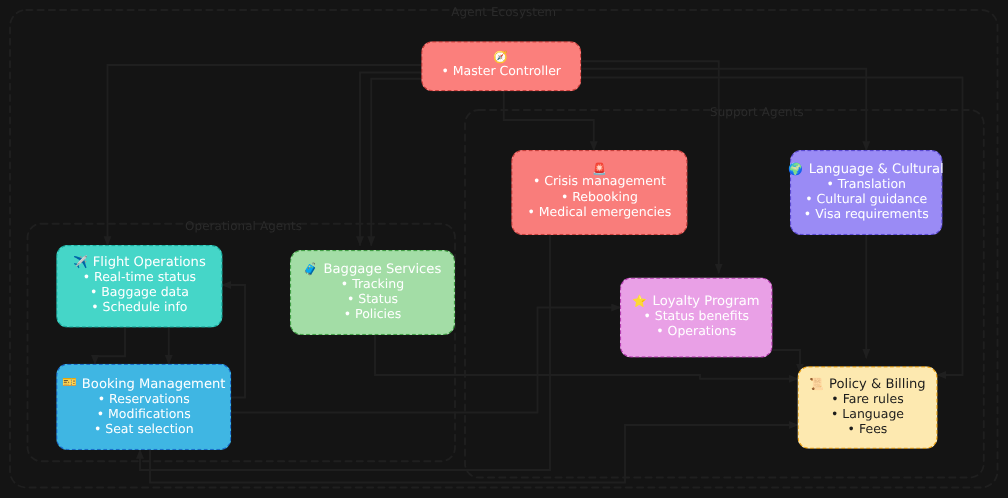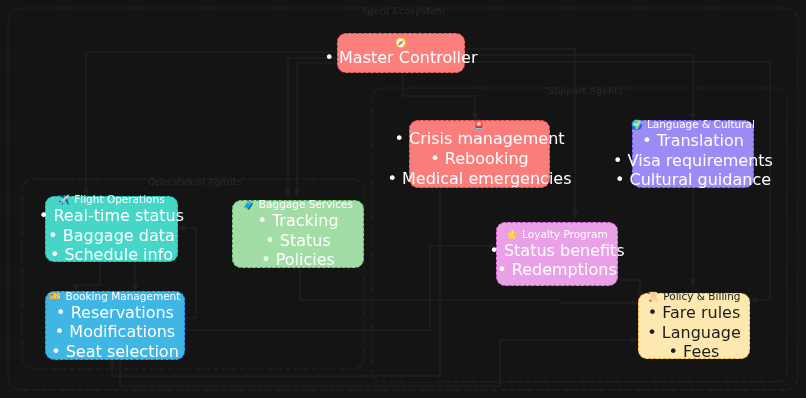--- a/index.html
+++ b/index.html
@@ -7,21 +7,21 @@
        font-family:"DejaVu Sans","Liberation Sans",sans-serif;}
   #stage{position:relative;width:806px;height:398px;background:#141414;}
   svg.edges{position:absolute;left:0;top:0;width:806px;height:398px;}
 
   .node{position:absolute;box-sizing:border-box;border-radius:9px;
         border:1.6px dashed rgba(0,0,0,.55);
         display:flex;flex-direction:column;align-items:center;
         justify-content:center;text-align:center;line-height:1.22;}
   .node .hd{font-size:10.5px;font-weight:400;white-space:nowrap;
             display:flex;align-items:center;gap:4px;}
-  .node .bl{font-size:16px;white-space:nowrap;}
+  .node .bl{font-size:10px;white-space:nowrap;}
   .ico{font-size:9.5px;line-height:1;}
 
   .n-orch{background:#fb7f7c;border-color:#c9413e;color:#ffffff;}
   .n-emer{background:#f97d7b;border-color:#c6403d;color:#ffffff;}
   .n-lang{background:#9a8bf5;border-color:#5b4ad1;color:#ffffff;}
   .n-flight{background:#45d6c8;border-color:#1aa99c;color:#ffffff;}
   .n-book{background:#3fb6e3;border-color:#1b6ecc;color:#ffffff;}
   .n-bag{background:#a3dda6;border-color:#43a047;color:#ffffff;}
   .n-loyal{background:#e9a0e6;border-color:#b53fb0;color:#ffffff;}
   .n-policy{background:#fde9b0;border-color:#f0a81e;color:#1c1c1c;}
@@ -69,21 +69,21 @@
 
       <path d="M120,360 L120,386 L500,386 L500,340 L638,340" marker-end="url(#ah)"></path>
 
       <path d="M300,268 L300,300 L560,300 L560,303 L638,303" marker-end="url(#ah)"></path>
 
       <path d="M618,280 L640,280 L640,298" marker-end="url(#ah)"></path>
     </g>
   </svg>
 
   <div class="sg-label" style="left:361px;top:5px;">Agent Ecosystem</div>
-  <div class="sg-label" style="left:548px;top:85px;">Support Agents</div>
+  <div class="sg-label" style="left:568px;top:85px;">Support Agents</div>
   <div class="sg-label" style="left:148px;top:176px;">Operational Agents</div>
 
   <div class="node n-orch" style="left:337px;top:33px;width:128px;height:40px;">
     <div class="hd">
       <span class="ico">🧭</span>
     </div>
     <div class="bl">• Master Controller</div>
   </div>
 
   <div class="node n-emer" style="left:409px;top:120px;width:141px;height:68px;">
@@ -94,22 +94,22 @@
     <div class="bl">• Rebooking</div>
     <div class="bl">• Medical emergencies</div>
   </div>
 
   <div class="node n-lang" style="left:632px;top:120px;width:122px;height:68px;">
     <div class="hd">
       <span class="ico">🌍</span>
       <span>Language &amp; Cultural</span>
     </div>
     <div class="bl">• Translation</div>
+    <div class="bl">• Cultural guidance</div>
     <div class="bl">• Visa requirements</div>
-    <div class="bl">• Cultural guidance</div>
   </div>
 
   <div class="node n-flight" style="left:45px;top:196px;width:133px;height:66px;">
     <div class="hd">
       <span class="ico">✈️</span>
       <span>Flight Operations</span>
     </div>
     <div class="bl">• Real-time status</div>
     <div class="bl">• Baggage data</div>
     <div class="bl">• Schedule info</div>
@@ -134,21 +134,21 @@
     <div class="bl">• Modifications</div>
     <div class="bl">• Seat selection</div>
   </div>
 
   <div class="node n-loyal" style="left:496px;top:222px;width:122px;height:64px;">
     <div class="hd">
       <span class="ico">⭐</span>
       <span>Loyalty Program</span>
     </div>
     <div class="bl">• Status benefits</div>
-    <div class="bl">• Redemptions</div>
+    <div class="bl">• Operations</div>
   </div>
 
   <div class="node n-policy" style="left:638px;top:293px;width:112px;height:66px;">
     <div class="hd">
       <span class="ico">📜</span>
       <span>Policy &amp; Billing</span>
     </div>
     <div class="bl">• Fare rules</div>
     <div class="bl">• Language</div>
     <div class="bl">• Fees</div>

